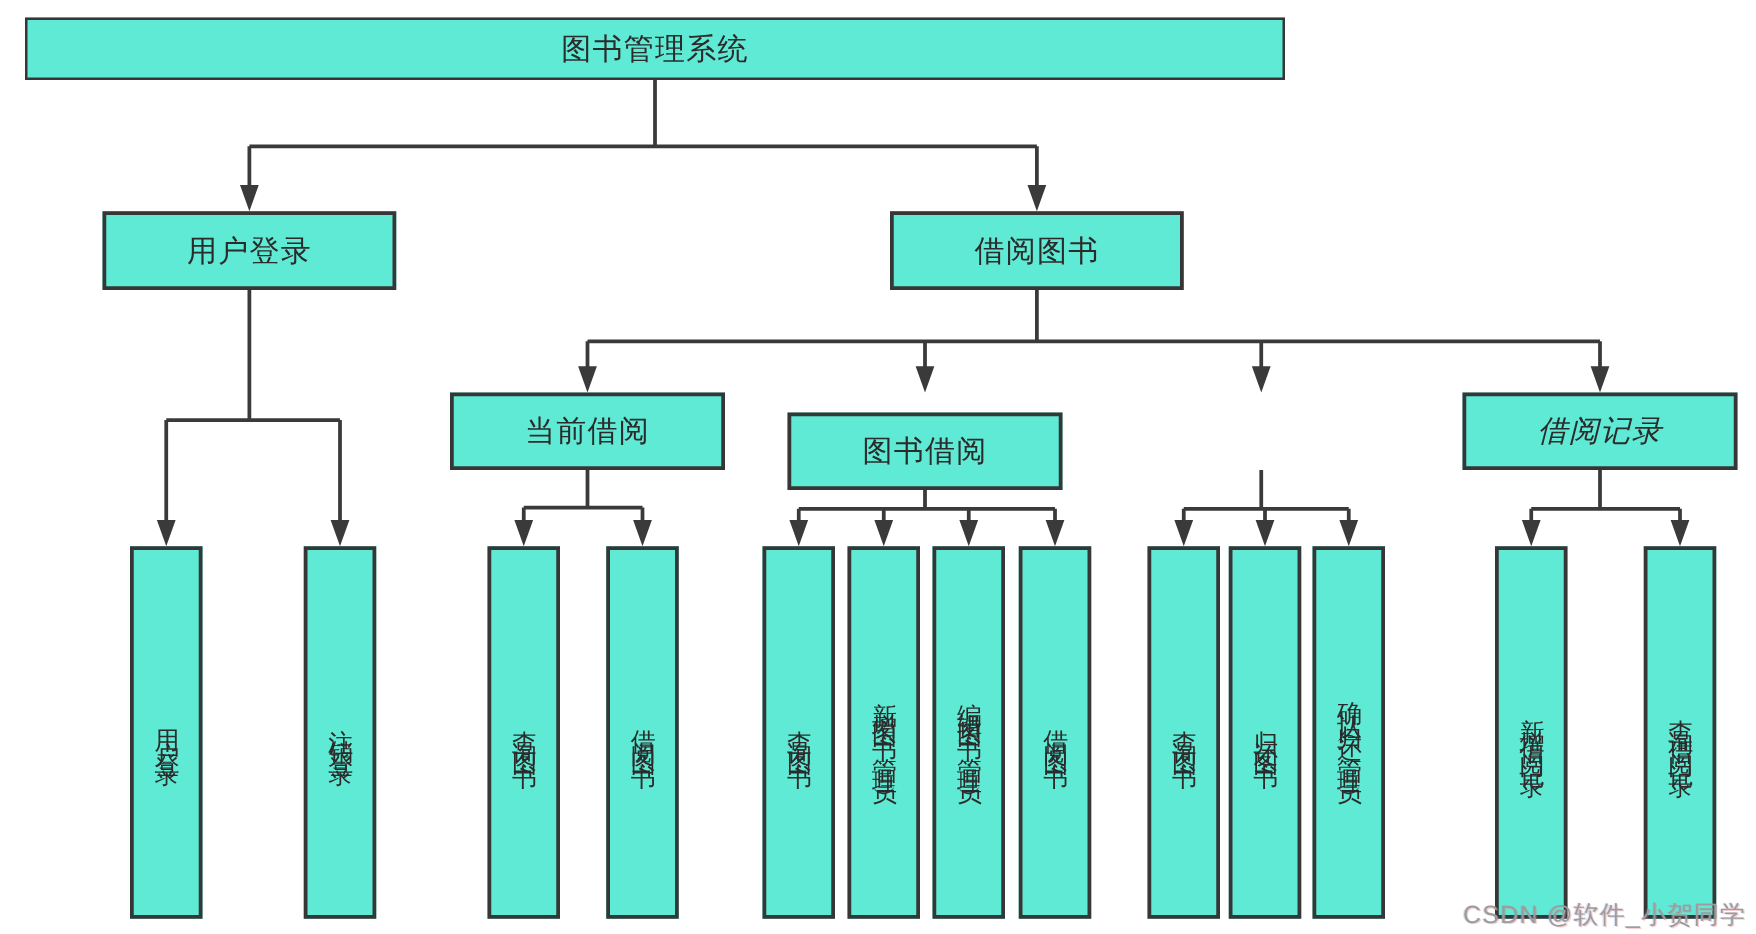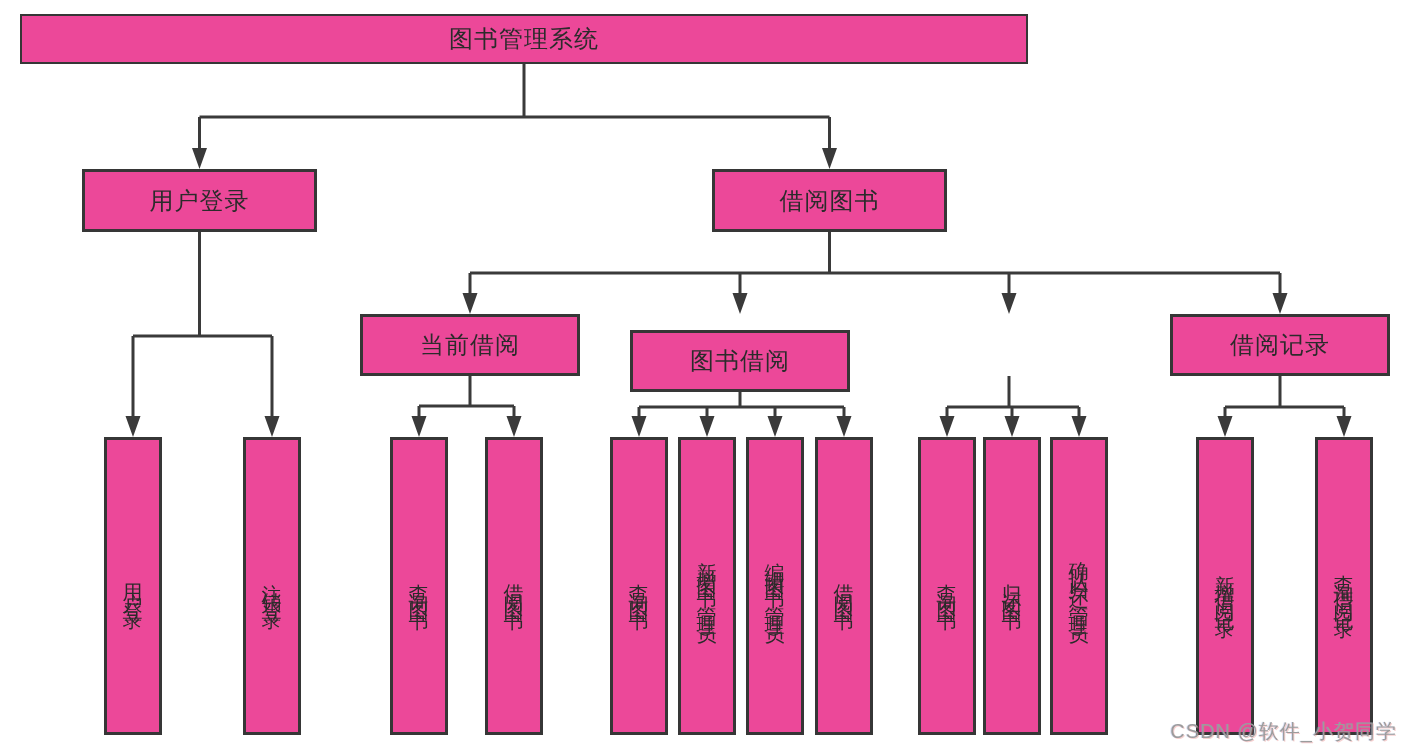--- a/index.html
+++ b/index.html
@@ -17,21 +17,21 @@
   }
   .connector-svg {
     position: absolute;
     left: 0;
     top: 0;
     pointer-events: none;
   }
   .box {
     position: absolute;
     box-sizing: border-box;
-    background: #ec4899;
+    background: #5eead4;
     border: 3px solid #363636;
     display: flex;
     align-items: center;
     justify-content: center;
     color: #2b2b2b;
   }
   .box.root-box {
     border-width: 2px;
   }
   .hlabel {
@@ -95,21 +95,21 @@
   <div class="box" style="left:712px; top:169px; width:235px; height:63px;">
     <span class="hlabel">借阅图书</span>
   </div>
 
   <div class="box" style="left:360px; top:314px; width:220px; height:62px;">
     <span class="hlabel">当前借阅</span>
   </div>
   <div class="box" style="left:630px; top:314px; width:220px; height:62px;margin-top:16px;">
     <span class="hlabel">图书借阅</span>
   </div>
-  <div class="box" style="left:1170px; top:314px; width:220px; height:62px;">
+  <div class="box" style="left:1170px; top:314px; width:220px; height:62px;font-style:italic;">
     <span class="hlabel">借阅记录</span>
   </div>
 
   <div class="box" style="left:104px; top:437px; width:58px; height:298px;">
     <span class="vtext">用户登录</span>
   </div>
   <div class="box" style="left:243px; top:437px; width:58px; height:298px;">
     <span class="vtext">注销登录</span>
   </div>
 

